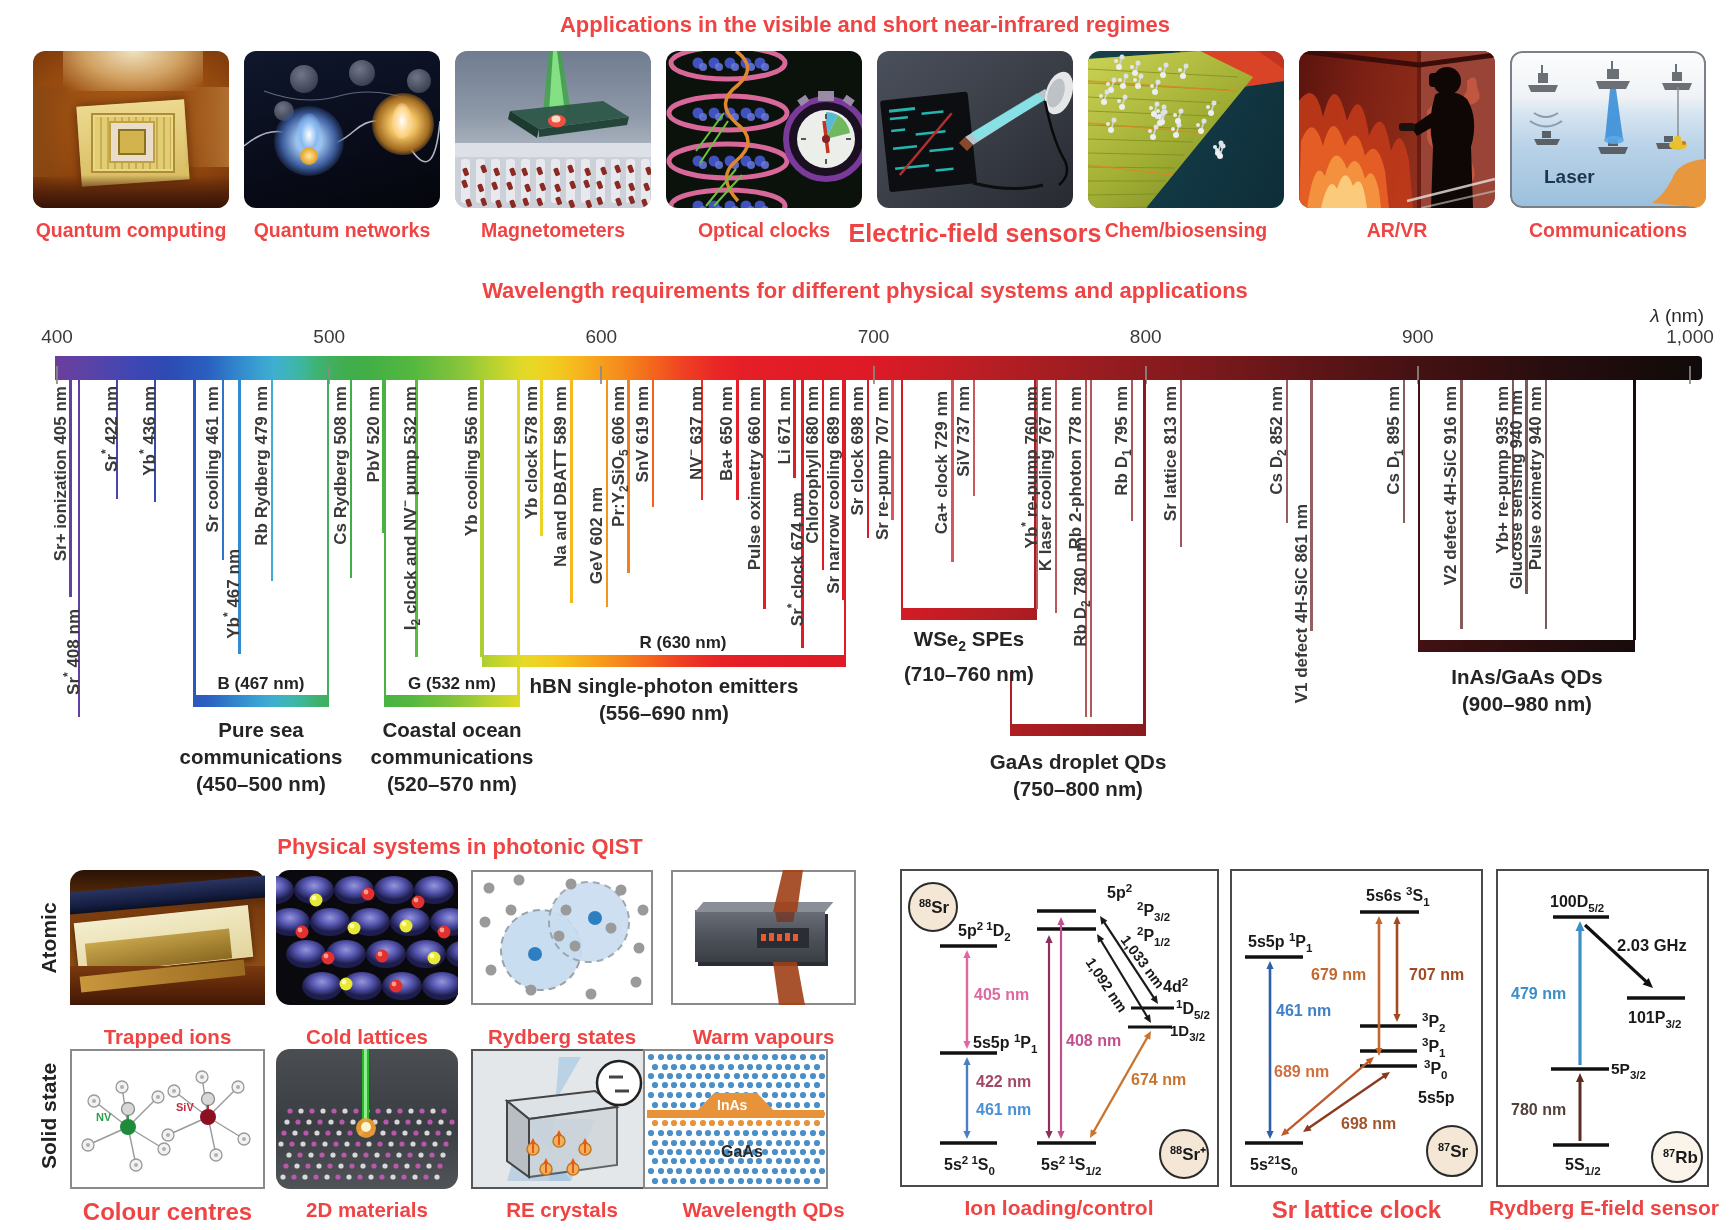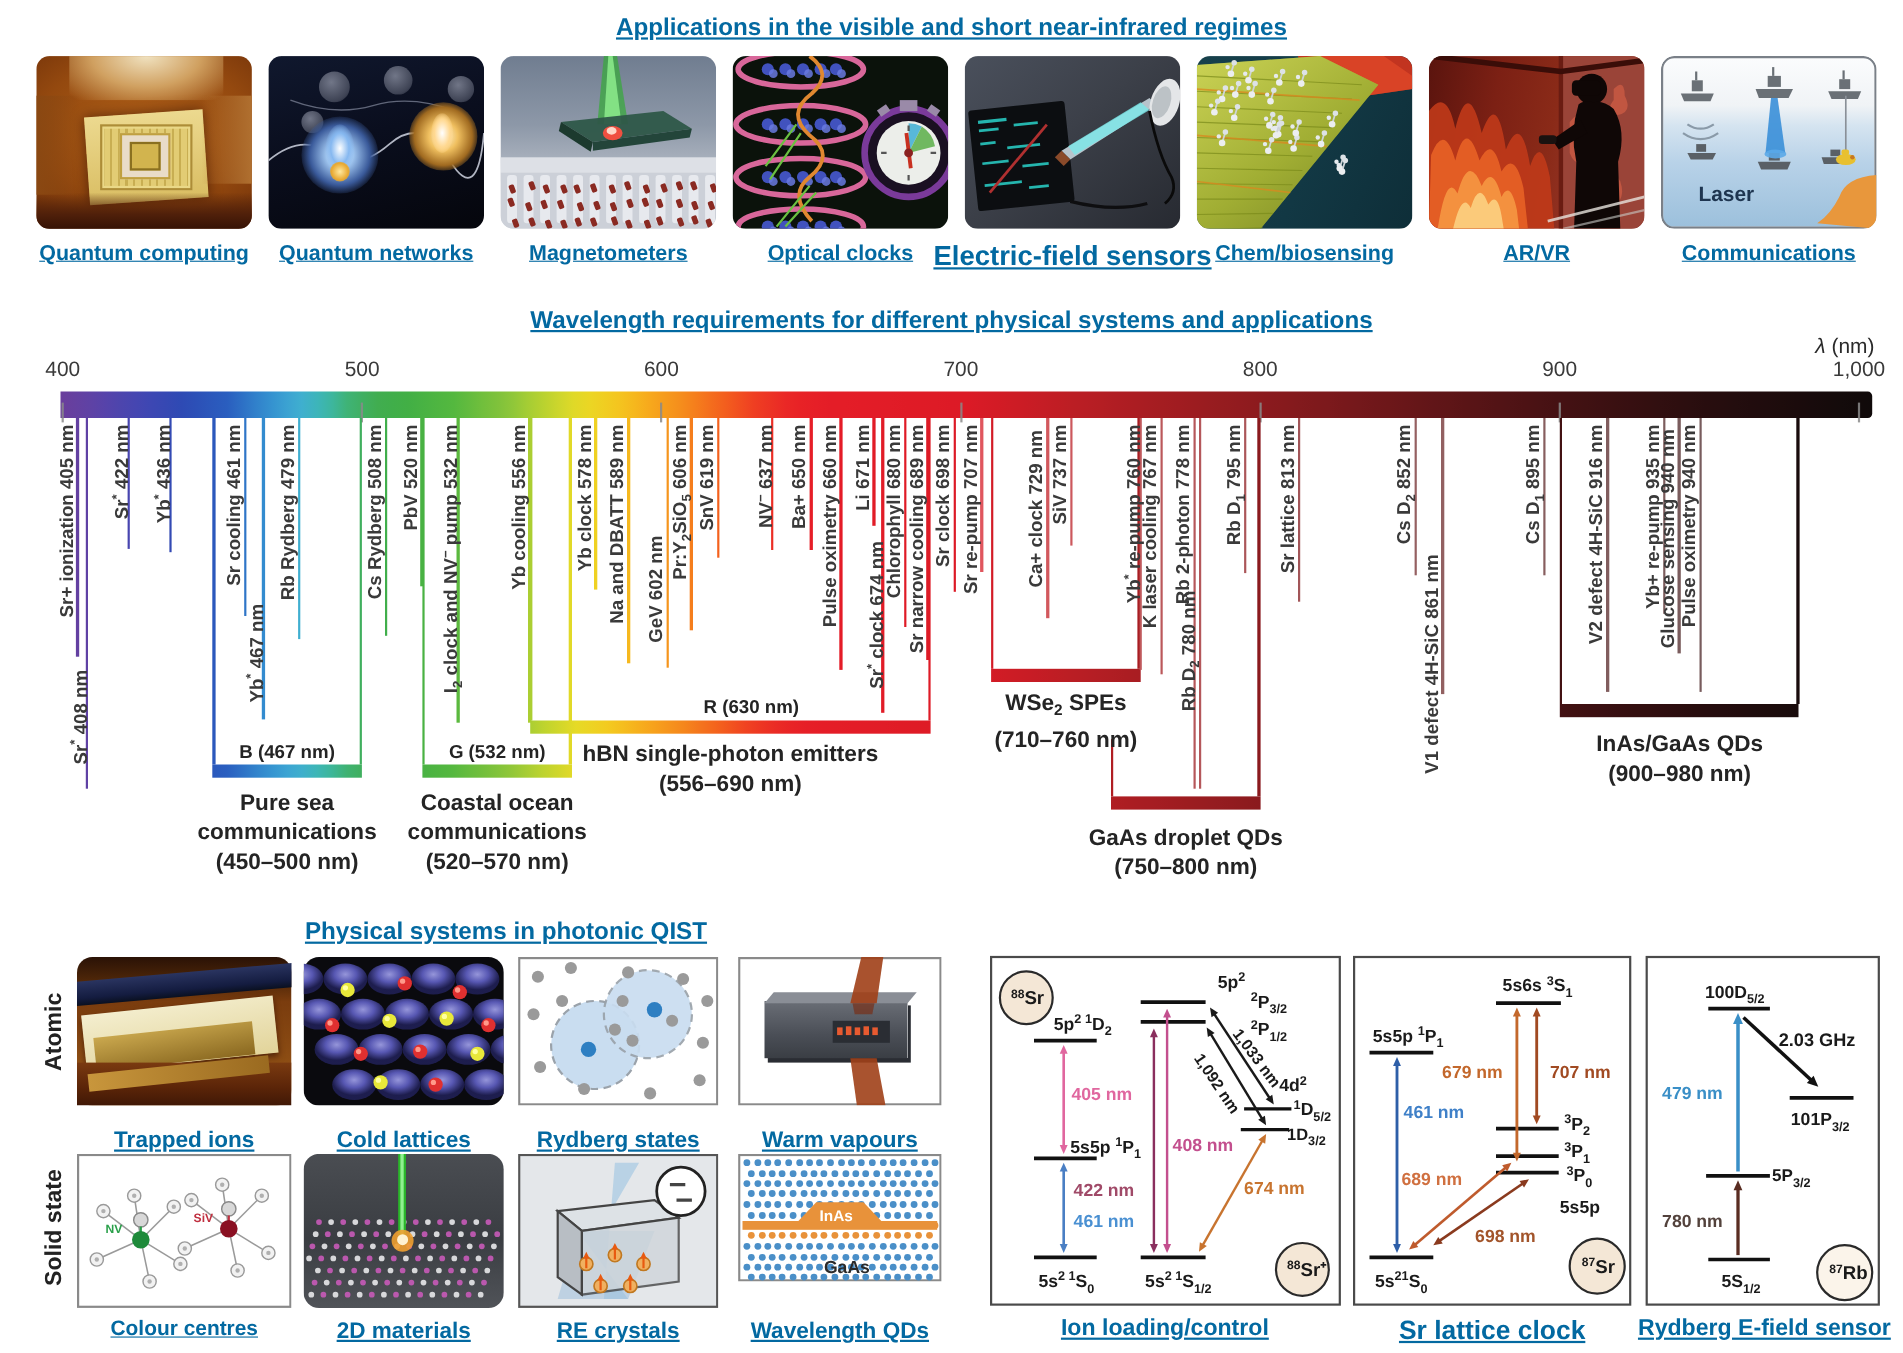--- a/index.html
+++ b/index.html
@@ -1,17 +1,17 @@
 <!DOCTYPE html>
 <html><head><meta charset="utf-8"><style>
 html,body{margin:0;padding:0;background:#fff;}
 *{box-sizing:border-box;}
 #fig{position:relative;width:1730px;height:1230px;background:#fff;font-family:"Liberation Sans",sans-serif;overflow:hidden;}
 .abs{position:absolute;}
-.cap{position:absolute;font-weight:bold;color:#0369a1;font-size:20px;text-align:center;white-space:nowrap;text-decoration:underline;}
+.cap{position:absolute;font-weight:bold;color:#ef4444;font-size:20px;text-align:center;white-space:nowrap;}
 .wl{position:absolute;white-space:nowrap;font-size:17px;font-weight:bold;color:#3a3a3a;transform-origin:0 0;transform:rotate(-90deg) translateX(-100%);line-height:17.5px;}
 .wl sup{font-size:12px;} .wl sub{font-size:12px;}
 .vline{position:absolute;width:2.6px;}
 .tick{position:absolute;width:2px;background:#8a8a8a;}
 .axnum{position:absolute;font-size:19px;color:#3a3a3a;transform:translateX(-50%);white-space:nowrap;}
 .bcap{position:absolute;font-weight:bold;color:#242424;font-size:20.5px;line-height:27px;text-align:center;transform:translateX(-50%);white-space:nowrap;}
 .bcap sub{font-size:14px;}
 .blab{position:absolute;font-weight:bold;color:#242424;font-size:17px;transform:translateX(-50%);white-space:nowrap;}
 .photo{position:absolute;border-radius:12px;overflow:hidden;}
 .tile{position:absolute;overflow:hidden;}
@@ -591,21 +591,21 @@
         <circle cx="132" cy="28" r="6" fill="#f2f2f2" stroke="#9a9a9a" stroke-width="1.3"></circle>
         <circle cx="132" cy="28" r="2" fill="#b0b0b0"></circle>
         <circle cx="146" cy="106" r="6" fill="#f2f2f2" stroke="#9a9a9a" stroke-width="1.3"></circle>
         <circle cx="146" cy="106" r="2" fill="#b0b0b0"></circle>
         <circle cx="138" cy="50" r="6.5" fill="#d8d8d8" stroke="#8a8a8a" stroke-width="1.3"></circle>
         <line x1="138" y1="56" x2="138" y2="68" stroke="#c03040" stroke-width="2"></line>
         <circle cx="138" cy="68" r="8" fill="#8a1022"></circle>
         <text x="106" y="62" font-size="11" font-weight="bold" fill="#c03040">SiV</text>
 </svg>
     </div>
-<div class="cap" style="left:50px;width:235px;top:1198px;font-size:19px;">Colour centres</div>
+<div class="cap" style="left:50px;width:235px;top:1198px;font-size:24px;">Colour centres</div>
 <div class="tile" style="left:276px;top:870px;width:182px;height:135px;">
       <div class="abs" style="inset:0;background:#0a0a0e;border-radius:14px;"></div>
 <svg class="abs" style="inset:0;" width="182" height="135" viewBox="0 0 182 135">
 <defs>
           <radialGradient id="bl" cx="0.5" cy="0.35">
             <stop offset="0" stop-color="#9a9ae0"></stop>
             <stop offset=".5" stop-color="#5a5ab8"></stop>
             <stop offset="1" stop-color="#1e1e50"></stop>
           </radialGradient>
         </defs>
@@ -843,21 +843,21 @@
         <g fill="#e85a30">
           <rect x="90" y="64" width="5" height="7"></rect>
           <rect x="98" y="63" width="5" height="8"></rect>
           <rect x="106" y="64" width="5" height="7"></rect>
           <rect x="114" y="63" width="5" height="8"></rect>
           <rect x="122" y="64" width="5" height="7"></rect>
         </g>
 </svg>
     </div>
 <div class="cap" style="left:651px;width:225px;top:1025px;font-size:20.5px;">Warm vapours</div>
-<div class="tile" style="left:671px;top:1049px;width:185px;height:116px;">
+<div class="tile" style="left:643px;top:1049px;width:185px;height:140px;">
       <div class="abs" style="inset:0;background:#fff;border:2px solid #8a8a8a;"></div>
 <svg class="abs" style="inset:0;" width="185" height="140" viewBox="0 0 185 140">
 <circle cx="8" cy="8" r="3.1" fill="#4a8fc8"></circle>
         <circle cx="18" cy="8" r="3.1" fill="#4a8fc8"></circle>
         <circle cx="27" cy="8" r="3.1" fill="#4a8fc8"></circle>
         <circle cx="36" cy="8" r="3.1" fill="#4a8fc8"></circle>
         <circle cx="46" cy="8" r="3.1" fill="#4a8fc8"></circle>
         <circle cx="56" cy="8" r="3.1" fill="#4a8fc8"></circle>
         <circle cx="65" cy="8" r="3.1" fill="#4a8fc8"></circle>
         <circle cx="74" cy="8" r="3.1" fill="#4a8fc8"></circle>

